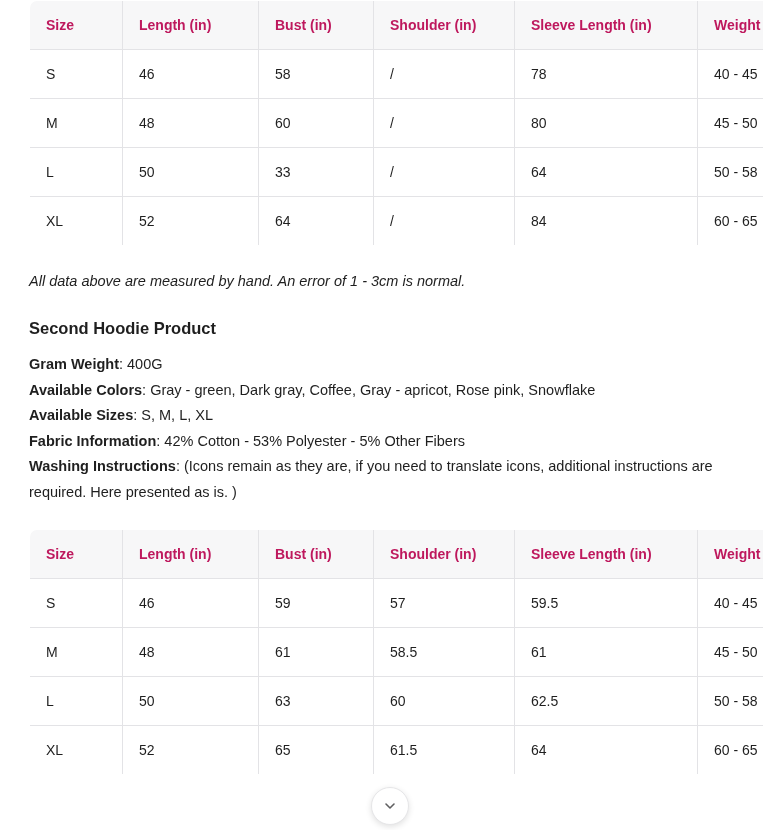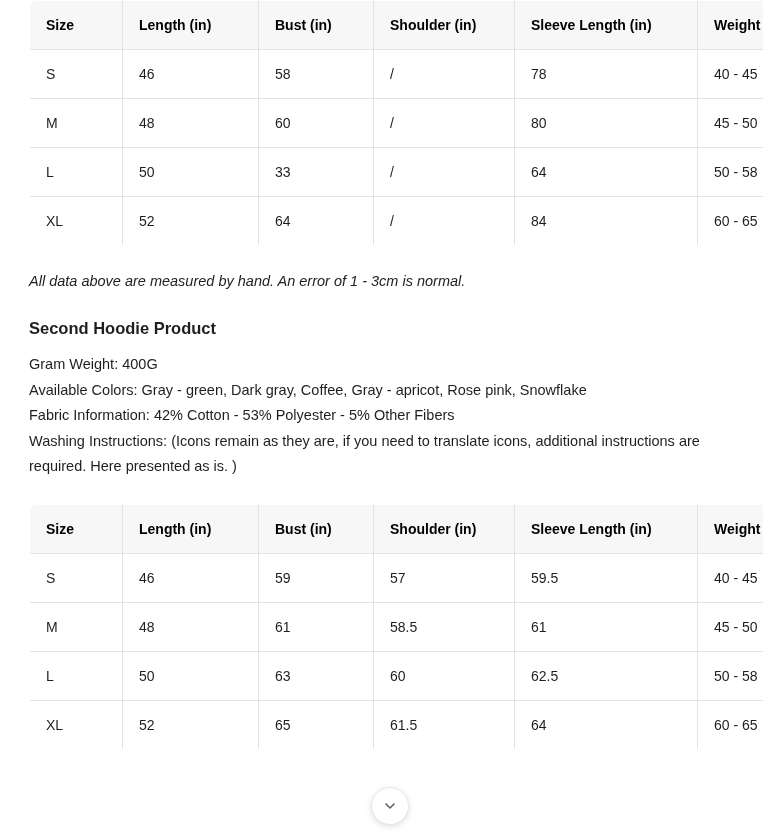--- a/index.html
+++ b/index.html
@@ -52,21 +52,21 @@
     height: 48px;
     text-align: left;
     font-weight: normal;
     vertical-align: middle;
     background: #ffffff;
   }
   table.size-table thead th {
     background: #f7f7f8;
     font-weight: bold;
     font-size: 14px;
-    color: #000000;
+    color: #be185d;
   }
   table.size-table thead th:first-child,
   table.size-table tbody td:first-child {
     width: 60px;
   }
   table.size-table thead th:nth-child(2),
   table.size-table tbody td:nth-child(2) {
     width: 103px;
   }
   table.size-table thead th:nth-child(3),
@@ -103,21 +103,21 @@
   .spec-lines {
     margin: 14px 0 0 0;
     font-size: 14.5px;
     line-height: 25.5px;
     color: #1f1f1f;
   }
   .spec-line {
     margin: 0;
   }
   .spec-label {
-    font-weight: normal;
+    font-weight: bold;
     text-align: right;
   }
   .table2-wrap {
     margin-top: 24px;
   }
   .scroll-down-btn {
     position: absolute;
     left: 371px;
     top: 787px;
     width: 36px;
@@ -198,20 +198,23 @@
     <h3 class="section-title">Second Hoodie Product</h3>
 
     <div class="spec-lines">
       <div class="spec-line">
         <span class="spec-label">Gram Weight</span><span>: </span><span>400G</span>
       </div>
       <div class="spec-line">
         <span class="spec-label">Available Colors</span><span>: </span><span>Gray - green, Dark gray, Coffee, Gray - apricot, Rose pink, Snowflake</span>
       </div>
       <div class="spec-line">
+        <span class="spec-label">Available Sizes</span><span>: </span><span>S, M, L, XL</span>
+      </div>
+      <div class="spec-line">
         <span class="spec-label">Fabric Information</span><span>: </span><span>42% Cotton - 53% Polyester - 5% Other Fibers</span>
       </div>
       <div class="spec-line">
         <span class="spec-label">Washing Instructions</span><span>:   </span><span>(Icons remain as they are, if you need to translate icons, additional instructions are required. Here presented as is. )</span>
       </div>
     </div>
 
     <div class="table-wrap table2-wrap">
       <table class="size-table">
         <thead>

